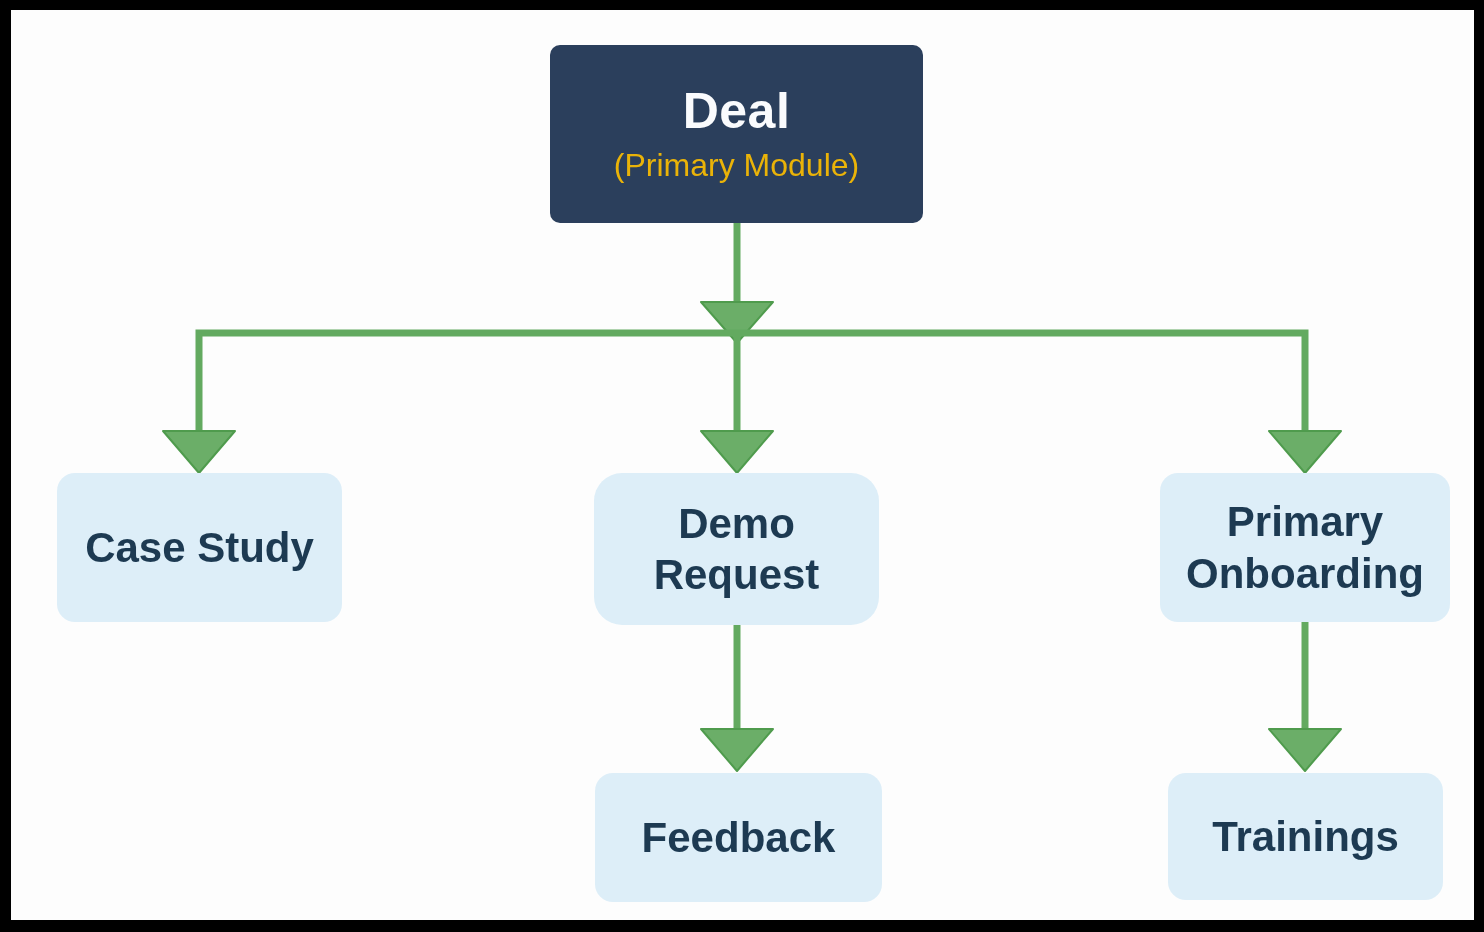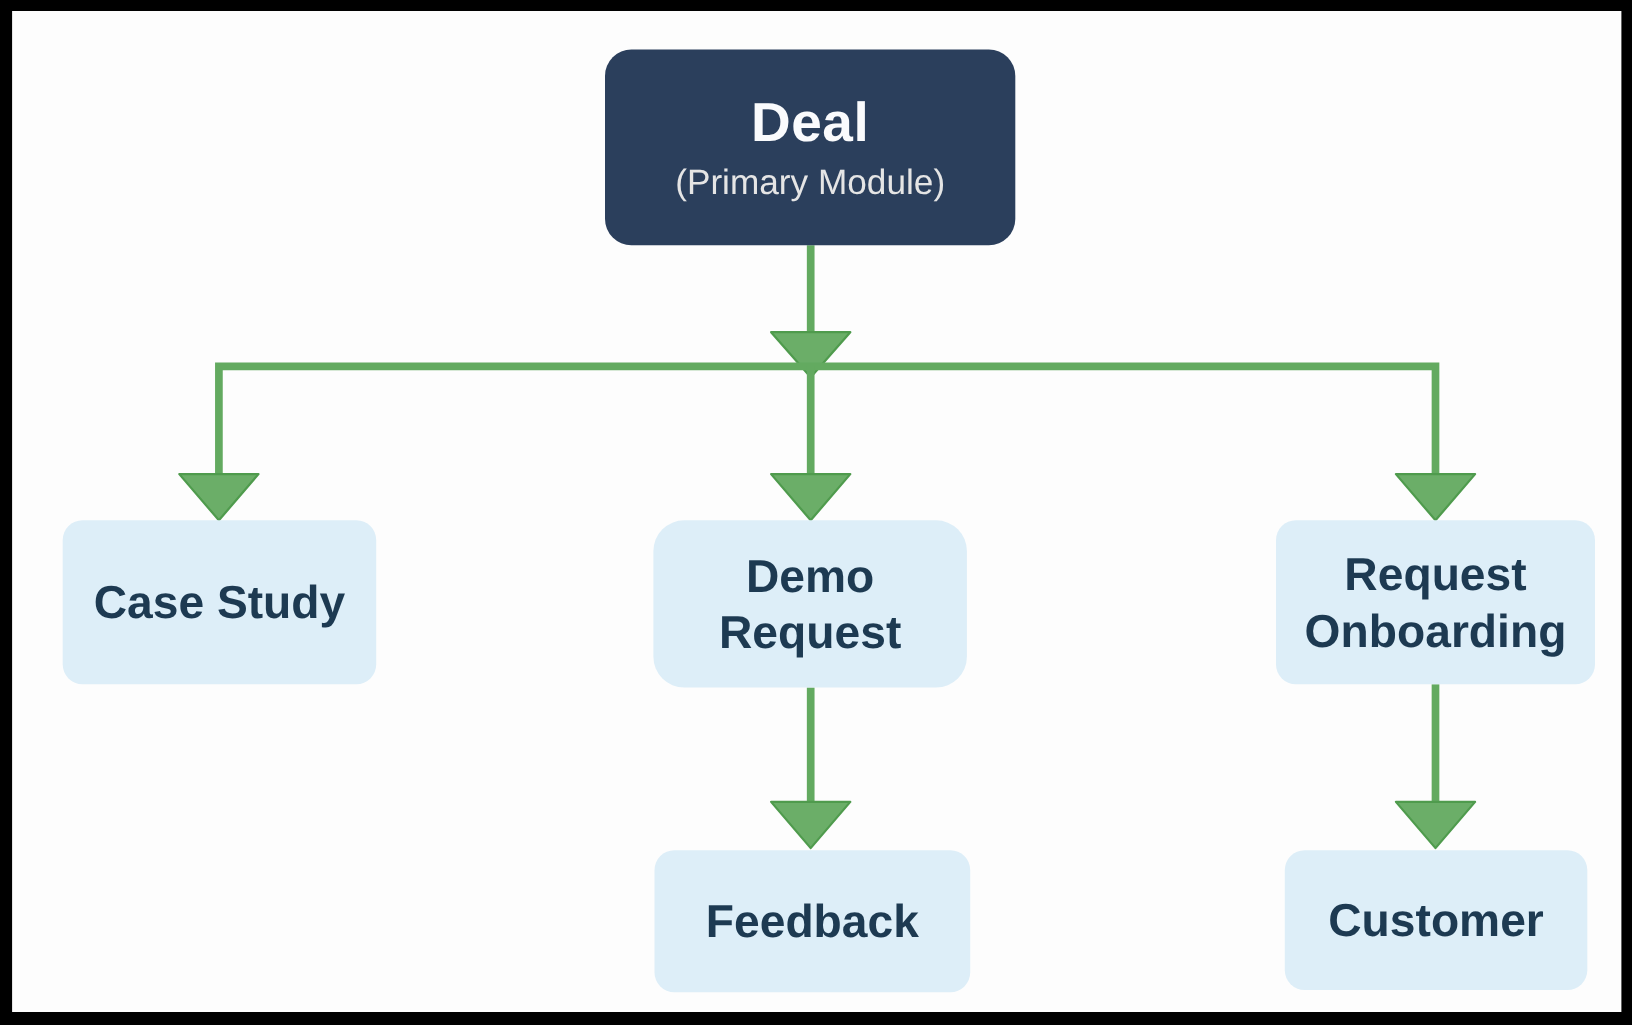--- a/index.html
+++ b/index.html
@@ -51,34 +51,34 @@
     flex-direction:column;
     align-items:center;
     justify-content:center;
     text-align:center;
     border-radius:18px;
   }
   .node-root{
     left:539px; top:35px;
     width:373px; height:178px;
     background:var(--root-bg);
-    border-radius:24px;
+    border-radius:10px;
     color:var(--root-text);
   }
   .node-root .title{
     font-size:50px;
     font-weight:700;
     line-height:1.1;
     letter-spacing:0.5px;
   }
   .node-root .subtitle{
     font-size:32px;
     font-weight:400;
     margin-top:8px;
-    color:#e5e5e5;
+    color:#eab308;
   }
   .node-child{
     background:var(--child-bg);
     color:var(--child-text);
     font-size:42px;
     font-weight:700;
     line-height:1.22;
     padding:0 14px;
   }
   .node-case-study{ left:46px;  top:463px; width:285px; height:149px;justify-content:center; }
@@ -119,24 +119,24 @@
 
   <div class="node node-child node-case-study">
     <span>Case Study</span>
   </div>
 
   <div class="node node-child node-demo-request">
     <span>Demo Request</span>
   </div>
 
   <div class="node node-child node-customer-onboarding">
-    <span>Request Onboarding</span>
+    <span>Primary Onboarding</span>
   </div>
 
   <div class="node node-child node-feedback">
     <span>Feedback</span>
   </div>
 
   <div class="node node-child node-trainings">
-    <span>Customer</span>
+    <span>Trainings</span>
   </div>
 
 </div>
 
 </body></html>

